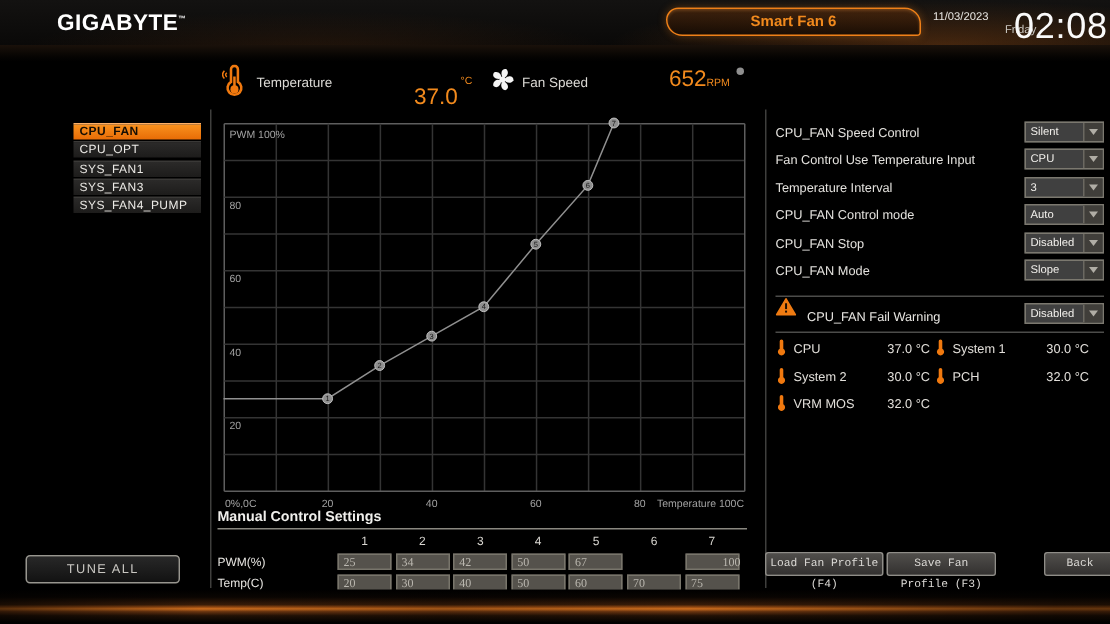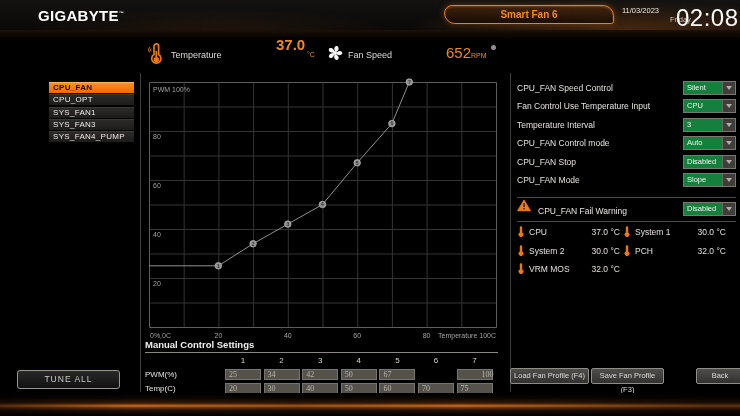--- a/index.html
+++ b/index.html
@@ -57,37 +57,37 @@
   .col-num{position:absolute;width:36px;top:0;text-align:center;font-size:8px;color:#d8d6d0;}
   .mrow{position:relative;height:11px;margin-top:3px;}
   .mrow-label{position:absolute;left:0;top:0;font-size:8px;color:#e6e4e0;line-height:11px;}
   .mcell{position:absolute;width:36px;height:11px;box-sizing:border-box;background:#55524c;
     border:1px solid #78756b;font-size:8px;color:#bab7af;line-height:9px;padding-left:3px;font-family:Liberation Serif, serif;}
 
   
   .settings-rows{position:absolute;left:517px;top:80px;width:219px;}
   .setting-row{display:flex;justify-content:space-between;align-items:center;height:15px;margin-bottom:3.6px;}
   .setting-label{font-size:8.5px;color:#e4e2de;white-space:nowrap;}
-  .dropdown{display:flex;width:53px;height:14px;box-sizing:border-box;background:#15803d;
+  .dropdown{display:flex;width:53px;height:14px;box-sizing:border-box;background:#404040;
     border:1px solid #7b786f;align-items:stretch;cursor:pointer;flex:none;}
   .dd-value{flex:1;font-size:7.5px;color:#f2f0ec;padding-left:3px;line-height:12px;white-space:nowrap;overflow:hidden;}
   .dd-arrow{width:12px;background:#403e3a;border-left:1px solid #6b6861;display:flex;align-items:center;justify-content:center;}
   .dd-arrow i{display:block;width:0;height:0;border-left:3px solid transparent;border-right:3px solid transparent;border-top:4px solid #b0ada5;}
   .fail-row{position:absolute;left:517px;top:201px;width:219px;height:15px;display:flex;align-items:flex-end;}
   .fail-label{font-size:8.5px;color:#e8e6e2;margin-left:7px;}
   .fail-row .dropdown{margin-left:auto;}
   .sensor-grid{position:absolute;left:517px;top:226px;width:213px;display:flex;flex-wrap:wrap;}
   .sensor-cell{width:106px;height:12px;margin-bottom:6.6px;display:flex;align-items:center;}
   .sensor-label{font-size:8.5px;color:#e2dfda;margin-left:4px;white-space:nowrap;}
   .sensor-value{font-size:8.5px;color:#e2dfda;margin-left:auto;padding-right:3px;white-space:nowrap;}
 
   
   .fbtn{position:absolute;top:368px;height:16px;box-sizing:border-box;
     background:linear-gradient(180deg,#504e4b,#333130);border:1px solid #8f8d88;border-radius:2px;
-    color:#dcdad6;font-size:7.5px;text-align:center;line-height:14px;cursor:pointer;}
+    color:#dcdad6;font-size:7.5px;text-align:center;line-height:14px;cursor:pointer;font-family:Liberation Mono, monospace;}
   .btn-load{left:510px;width:79px;}
   .btn-save{left:591px;width:73px;}
   .btn-back{left:696px;width:48px;}
   .tune-all{position:absolute;left:17px;top:370px;width:103px;height:19px;box-sizing:border-box;
     background:linear-gradient(180deg,#282828,#121212);border:1px solid #98968f;border-radius:3px;
     color:#c9c7c2;font-size:8.5px;letter-spacing:1px;text-align:center;line-height:17px;cursor:pointer;}
 
   
   .bottom-strip{position:absolute;left:0;top:393px;width:740px;height:23px;
     background:
@@ -112,21 +112,21 @@
 
   <span class="icon-abs" style="left:148px;top:43px;">
     <svg width="16" height="23" viewBox="0 0 16 23">
       <path d="M6 3.2 a2.3 2.3 0 0 1 4.6 0 v8.4 a4.6 4.6 0 1 1 -4.6 0 z" fill="none" stroke="#f0790f" stroke-width="1.7"></path>
       <circle cx="8.3" cy="16.6" r="2.7" fill="#f0790f"></circle>
       <line x1="8.3" y1="8" x2="8.3" y2="16" stroke="#f0790f" stroke-width="1.7"></line>
       <path d="M3.2 5.5 q-1.6 1.4 0 2.8 M1.6 4.2 q-2.4 2.6 0 5.2" fill="none" stroke="#f0790f" stroke-width="1"></path>
     </svg>
   </span>
   <span class="hdr-label" style="left:171px;top:50px;">Temperature</span>
-  <span class="hdr-value" style="left:276px;top:36px;font-weight:bold;">37.0</span>
+  <span class="hdr-value" style="left:276px;top:56px;">37.0</span>
   <span class="hdr-unit" style="left:307px;top:51px;">°C</span>
   <span class="icon-abs" style="left:326px;top:44px;">
     <svg width="18" height="18" viewBox="0 0 20 20">
       <g fill="#f5f5f5">
         <circle cx="10" cy="10" r="2.3"></circle>
         <path d="M10 8.4 C 8.2 4.8, 9.8 1.4, 13 2.4 C 15.4 5.2, 13 8.6, 10.6 8.7 Z"></path>
         <path transform="rotate(72 10 10)" d="M10 8.4 C 8.2 4.8, 9.8 1.4, 13 2.4 C 15.4 5.2, 13 8.6, 10.6 8.7 Z"></path>
         <path transform="rotate(144 10 10)" d="M10 8.4 C 8.2 4.8, 9.8 1.4, 13 2.4 C 15.4 5.2, 13 8.6, 10.6 8.7 Z"></path>
         <path transform="rotate(216 10 10)" d="M10 8.4 C 8.2 4.8, 9.8 1.4, 13 2.4 C 15.4 5.2, 13 8.6, 10.6 8.7 Z"></path>
         <path transform="rotate(288 10 10)" d="M10 8.4 C 8.2 4.8, 9.8 1.4, 13 2.4 C 15.4 5.2, 13 8.6, 10.6 8.7 Z"></path>

